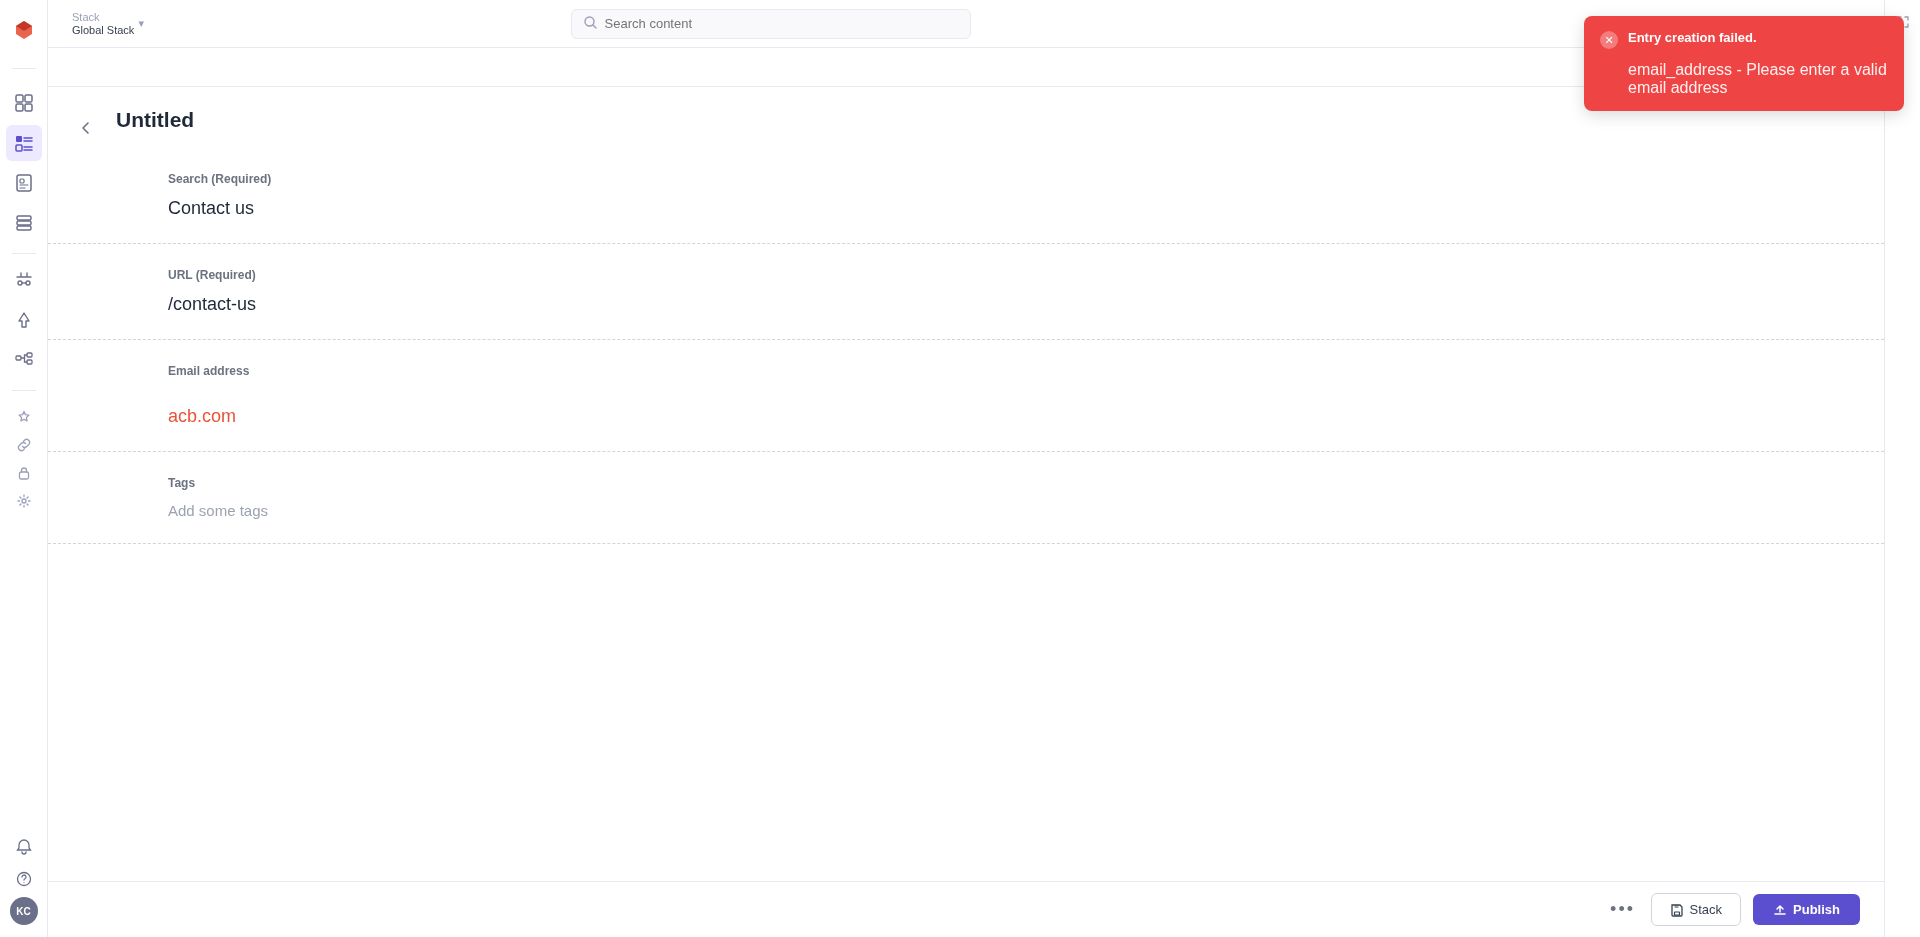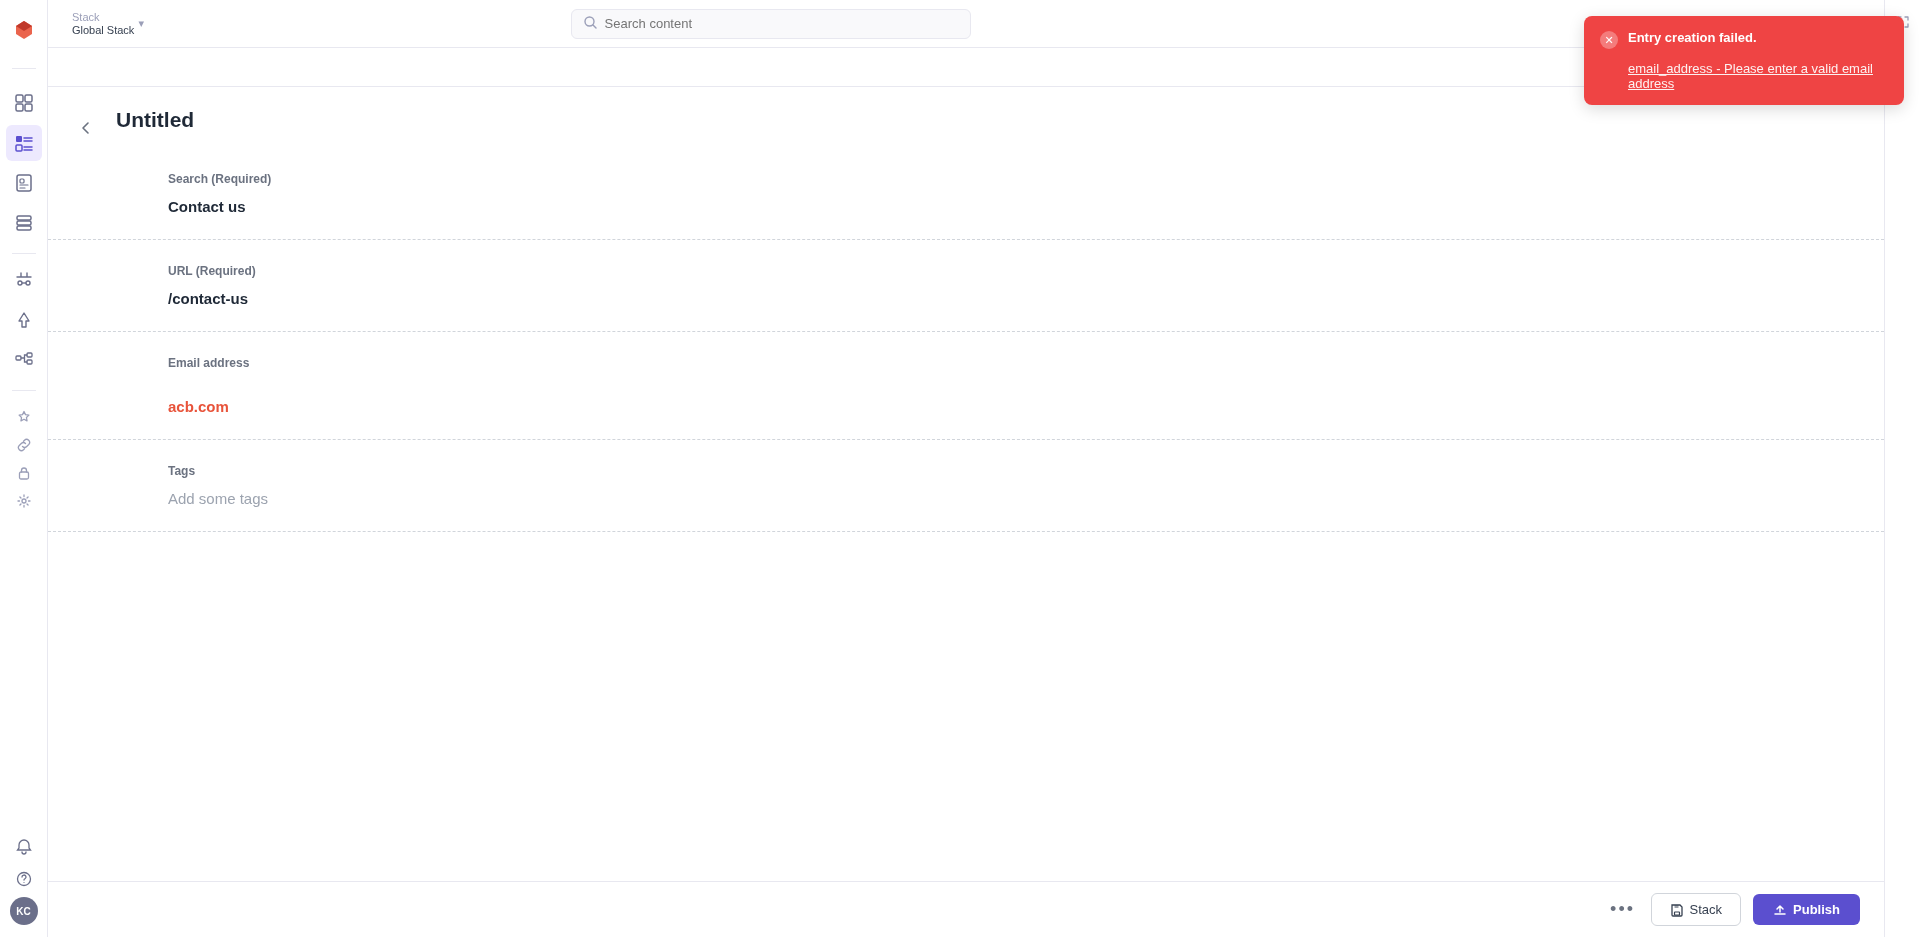--- a/index.html
+++ b/index.html
@@ -215,23 +215,23 @@
     }
     .form-label {
       font-size: 12px;
       font-weight: 600;
       color: #6b7280;
       margin-bottom: 12px;
       text-transform: none;
       letter-spacing: 0;
     }
     .form-value {
-      font-size: 15px;
+      font-size: 18px;
       color: #1f2937;
-      font-weight: 700;
+      font-weight: 400;
     }
     .form-placeholder {
       font-size: 15px;
       color: #9ca3af;
     }
 
     
     .bottom-bar {
       position: fixed;
       bottom: 0;
@@ -314,23 +314,22 @@
       flex-shrink: 0;
       margin-top: 1px;
     }
     .toast-content {}
     .toast-title {
       font-size: 13px;
       font-weight: 700;
       margin-bottom: 16px;
     }
     .toast-message {
-      font-size: 13px;
+      font-size: 16px;
       opacity: 0.92;
-      text-decoration: underline;
     }
 
     
     .entry-title-area {
       display: flex;
       align-items: center;
       padding: 12px 24px 0 24px;
       gap: 16px;
     }
   </style>

